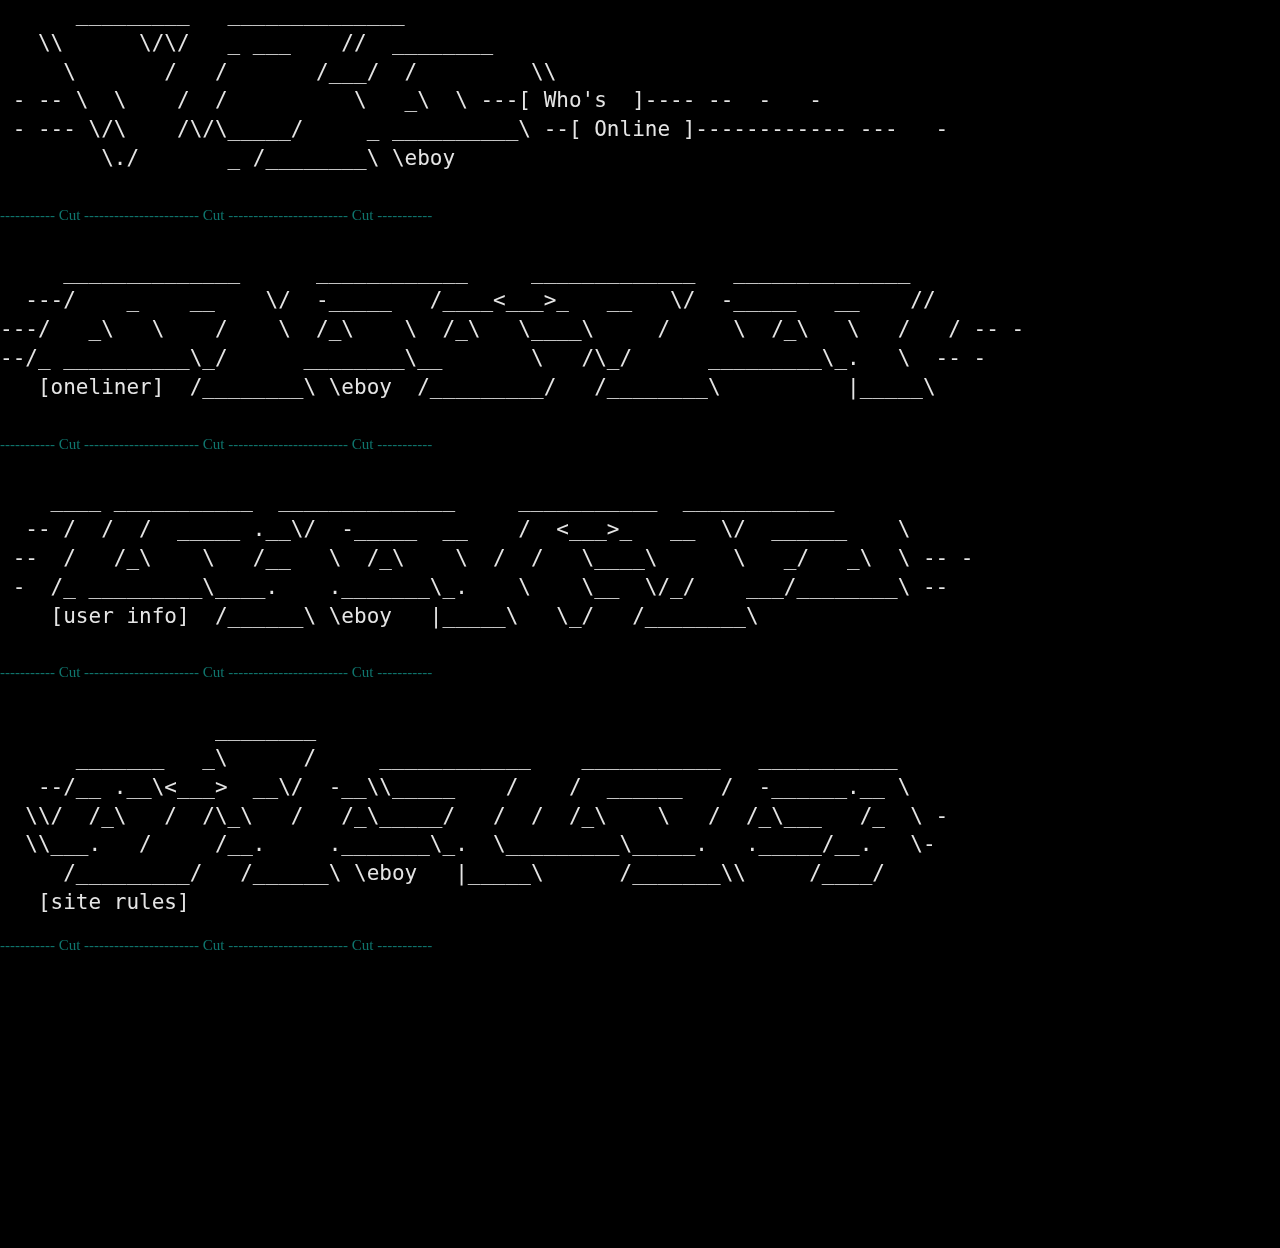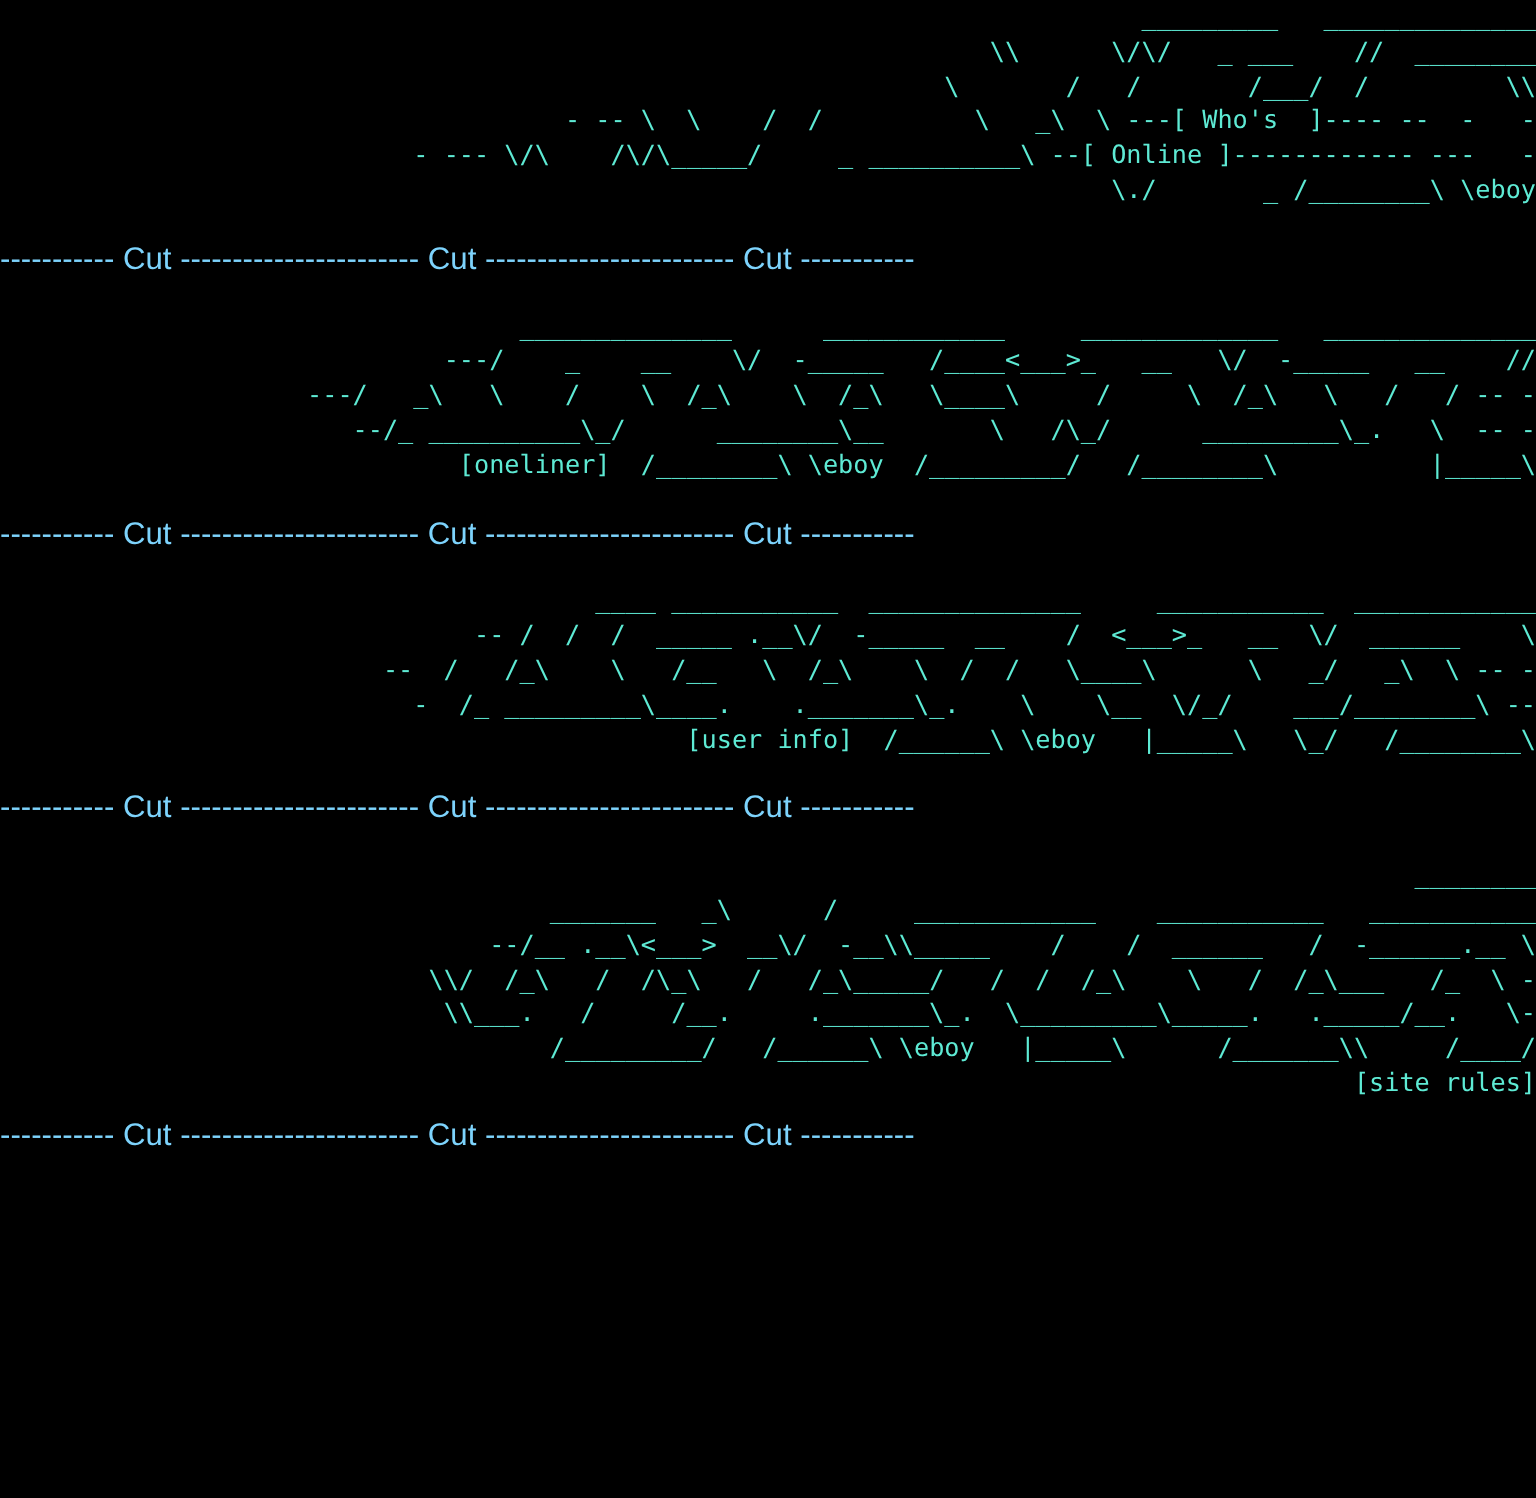--- a/index.html
+++ b/index.html
@@ -20,32 +20,31 @@
     position: relative;
     box-sizing: border-box;
     padding: 0;
   }
   pre.art {
     margin: 0;
     padding: 0;
     font-family: "DejaVu Sans Mono", monospace;
     font-size: 21px;
     line-height: 28.8px;
-    color: #5eead4;
+    color: #e5e5e5;
     white-space: pre;
     letter-spacing: 0px;
-    text-align: right;
   }
   pre.sep {
     margin: 0;
     padding: 0;
-    font-family: Liberation Sans, sans-serif;
-    font-size: 26px;
+    font-family: Liberation Serif, serif;
+    font-size: 15px;
     line-height: 28.8px;
-    color: #7dd3fc;
+    color: #0f766e;
     white-space: pre;
   }
   .block {
     margin: 0;
     padding: 0;
   }
   .spacer-md { height: 28px; }
   .spacer-sm { height: 14px; }
 </style>
 </head>

